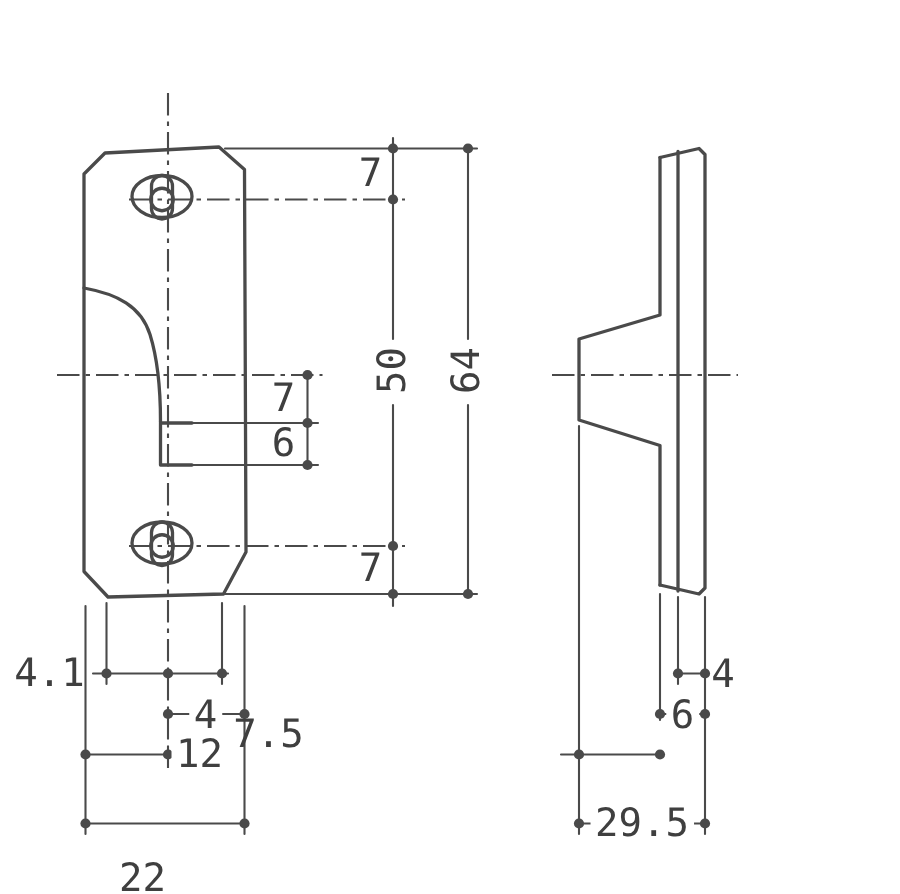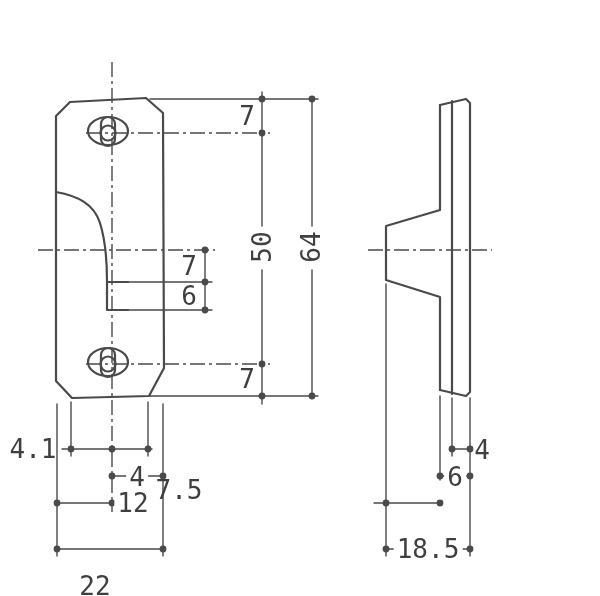--- a/index.html
+++ b/index.html
@@ -116,15 +116,15 @@
 <span class="dim-label" style="left:247px;top:379px;">7</span>
 <span class="dim-label" style="left:189px;top:266px;">7</span>
 <span class="dim-label" style="left:189px;top:296px;">6</span>
 <span class="dim-label" style="left:33px;top:449px;">4.1</span>
 <span class="dim-label" style="left:179px;top:449px;margin-top:41px;">7.5</span>
 <span class="dim-label bg" style="left:137px;top:477px;">4</span>
 <span class="dim-label bg" style="left:85px;top:503px;margin-left:48px;">12</span>
 <span class="dim-label bg" style="left:95px;top:549px;margin-top:37px;">22</span>
 <span class="dim-label" style="left:482px;top:450px;">4</span>
 <span class="dim-label bg" style="left:455px;top:477px;">6</span>
-<span class="dim-label bg" style="left:428px;top:549px;">18.5</span>
+<span class="dim-label bg" style="left:428px;top:549px;">29.5</span>
 
 </div>
 
 </body></html>

